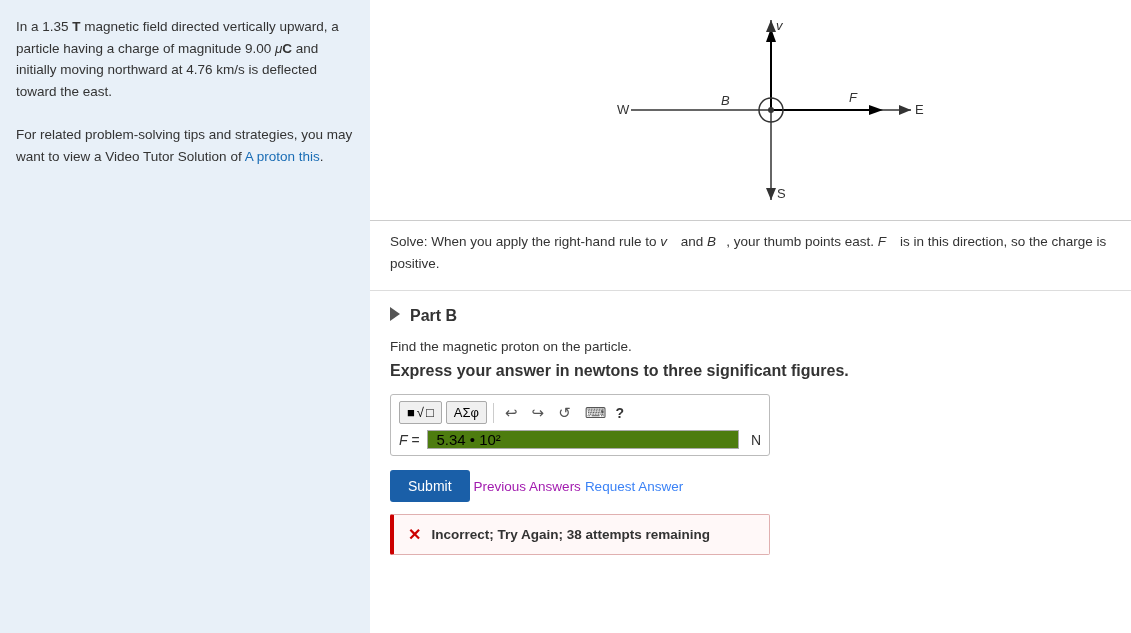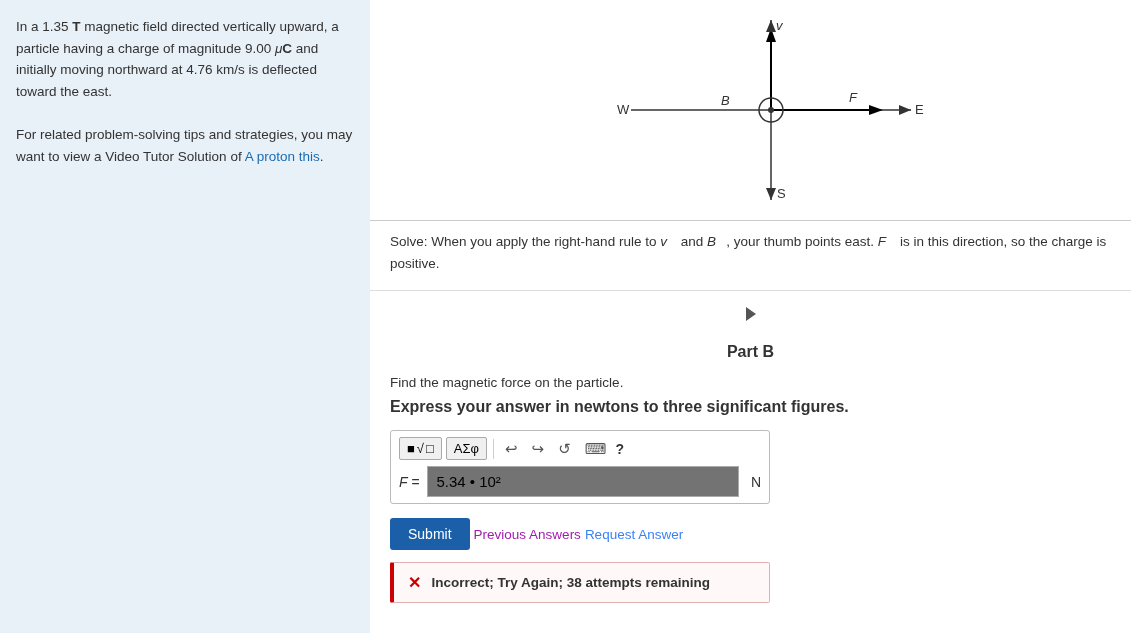--- a/index.html
+++ b/index.html
@@ -51,24 +51,22 @@
       border-bottom: 1px solid #ddd;
     }
 
     
     .part-section {
       padding: 16px 20px;
     }
 
     .part-header {
       display: flex;
-      align-items: center;
-      gap: 22px;
+      gap: 10px;
       margin-bottom: 14px;
-      flex-direction: column;
     }
 
     .part-label {
       font-size: 16px;
       font-weight: bold;
       color: #333;
     }
 
     .triangle-icon {
       width: 0;
@@ -149,23 +147,23 @@
       gap: 8px;
     }
 
     .math-label {
       font-size: 14px;
       font-style: italic;
     }
 
     .math-input-field {
       border: 1px solid #aaa;
-      background: #737373;
+      background: #4d7c0f;
       font-size: 15px;
-      padding: 6px 8px;
+      padding: 0 8px;
       flex: 1;
       outline: none;
       font-family: Arial, sans-serif;
     }
 
     .math-unit {
       font-size: 14px;
       margin-left: 4px;
     }
 
@@ -288,21 +286,21 @@
     Solve: When you apply the right-hand rule to <em>v⃗</em> and <em>B⃗</em>, your thumb points east. <em>F⃗</em> is in this direction, so the charge is positive.
   </div>
 
   <div class="part-section">
 
     <div class="part-header">
       <span class="triangle-icon"></span>
       <span class="part-label">Part B</span>
     </div>
 
-    <p class="find-text">Find the magnetic force on the particle.</p>
+    <p class="find-text">Find the magnetic proton on the particle.</p>
     <p class="express-text">Express your answer in newtons to three significant figures.</p>
 
     <div class="math-input-container">
 
       <div class="math-toolbar">
         <button class="math-btn">
           <span>■</span>
           <span>√</span>
           <span>□</span>
         </button>

